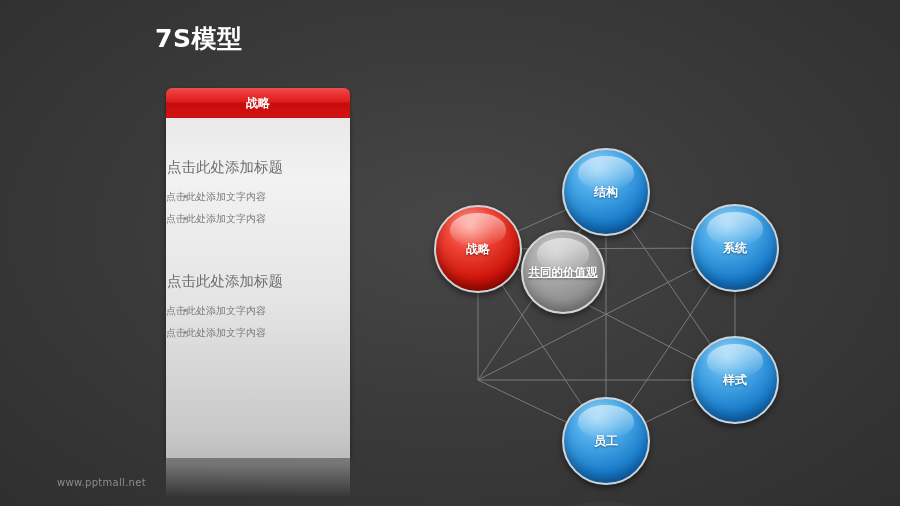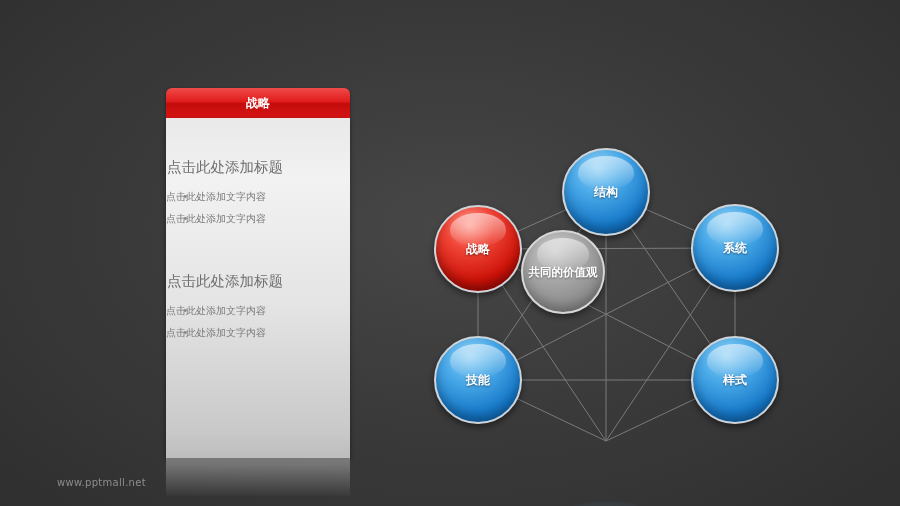--- a/index.html
+++ b/index.html
@@ -155,20 +155,21 @@
   }
   .node-gray {
     width: 84px;
     height: 84px;
     background: radial-gradient(circle at 40% 25%, #c9c9c9 0%, #a9a9a9 35%, #8c8c8c 70%, #6d6d6d 100%);
     border: 2px solid #d6d6d6;
     box-shadow: 0 3px 6px rgba(0,0,0,0.45), inset 0 -6px 10px rgba(0,0,0,0.2);
     font-size: 11.5px;
     color: #ffffff;
     text-shadow: 0 1px 2px rgba(0,0,0,0.4);
+    text-decoration: underline;
   }
   .node-gloss {
     position: absolute;
     top: 7%;
     left: 17%;
     width: 66%;
     height: 40%;
     border-radius: 50% 50% 45% 45%;
     background: linear-gradient(to bottom, rgba(255,255,255,0.55), rgba(255,255,255,0.02));
     pointer-events: none;
@@ -180,20 +181,21 @@
     opacity: 0.30;
     filter: blur(1px);
     transform: scaleY(-0.45);
   }
 </style>
 </head>
 <body>
 
 <div class="slide">
 
+  <div class="title">7S模型</div>
 
 
   <div class="footer">www.pptmall.net</div>
 
   <div class="panel">
     <div class="panel-header">
       <span>战略</span>
     </div>
     <div class="panel-body">
       <div class="blk-title">点击此处添加标题</div>
@@ -243,25 +245,25 @@
     <div class="node node-blue" style="left:316px; top:112px;">
       <div class="node-gloss"></div>
       <span class="node-label">系统</span>
     </div>
 
     <div class="node node-blue" style="left:316px; top:244px;">
       <div class="node-gloss"></div>
       <span class="node-label">样式</span>
     </div>
 
-
-    <div class="node node-blue" style="left:59px; top:244px;">
-      <div class="node-gloss"></div>
-      <span class="node-label">技能</span>
-    </div>
+    <div class="node node-blue" style="left:187px; top:305px;">
+      <div class="node-gloss"></div>
+      <span class="node-label">员工</span>
+    </div>
+
 
     <div class="node node-gray" style="left:146px; top:138px;">
       <div class="node-gloss"></div>
       <span class="node-label">共同的价值观</span>
     </div>
 
     <div class="reflect" style="left:187px; top:393px; width:88px; height:60px; background: radial-gradient(circle at 50% 10%, rgba(110,180,230,0.65), rgba(60,60,60,0));"></div>
 
   </div>
 

